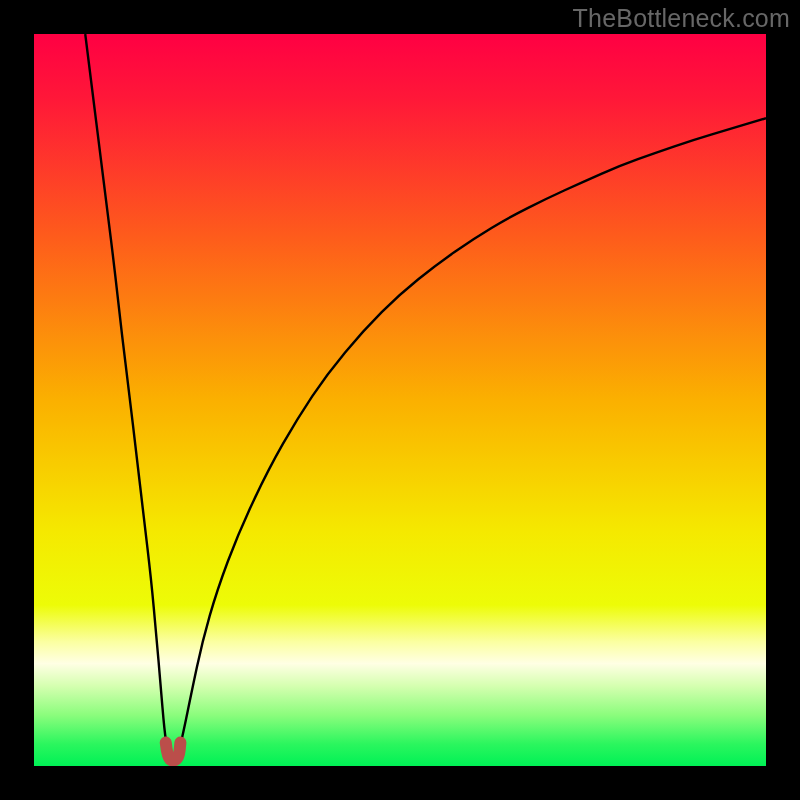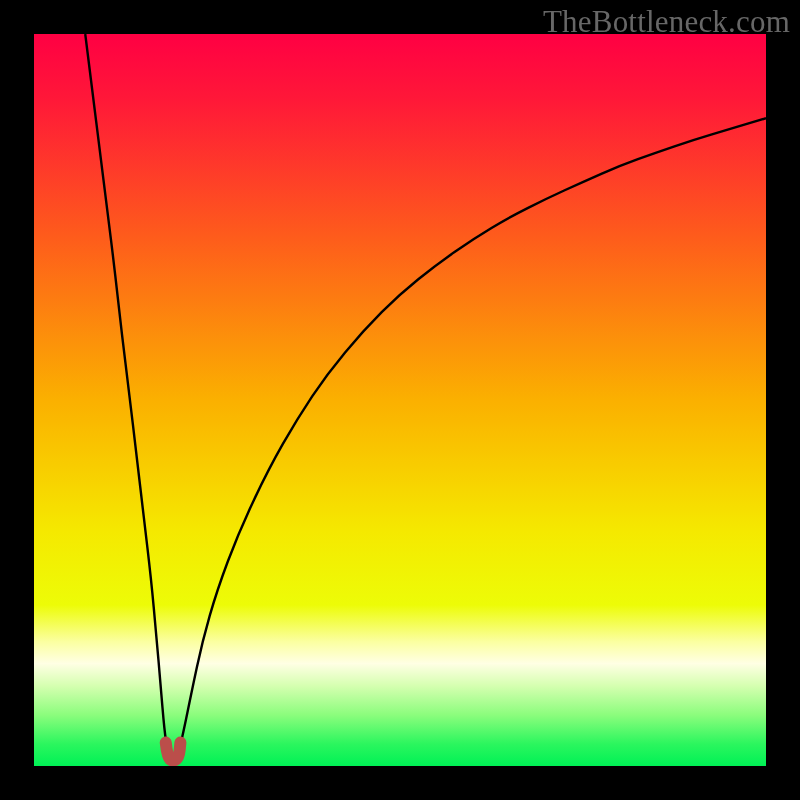--- a/index.html
+++ b/index.html
@@ -24,24 +24,23 @@
     left: 34px;
     width: 732px;
     height: 732px;
     overflow: hidden;
   }
   .watermark {
     position: absolute;
     top: 4px;
     right: 10px;
     color: #676767;
-    font-size: 31px;
+    font-size: 25px;
     font-weight: 500;
     letter-spacing: 0.2px;
-    font-family: Liberation Serif, serif;
   }
 </style>
 </head>
 <body>
 
 <div class="frame">
   <div class="plot-area">
     <svg id="chart-svg" width="732" height="732" viewBox="0 0 732 732">
       <defs>
         <linearGradient id="bg-grad" x1="0" y1="0" x2="0" y2="1">

